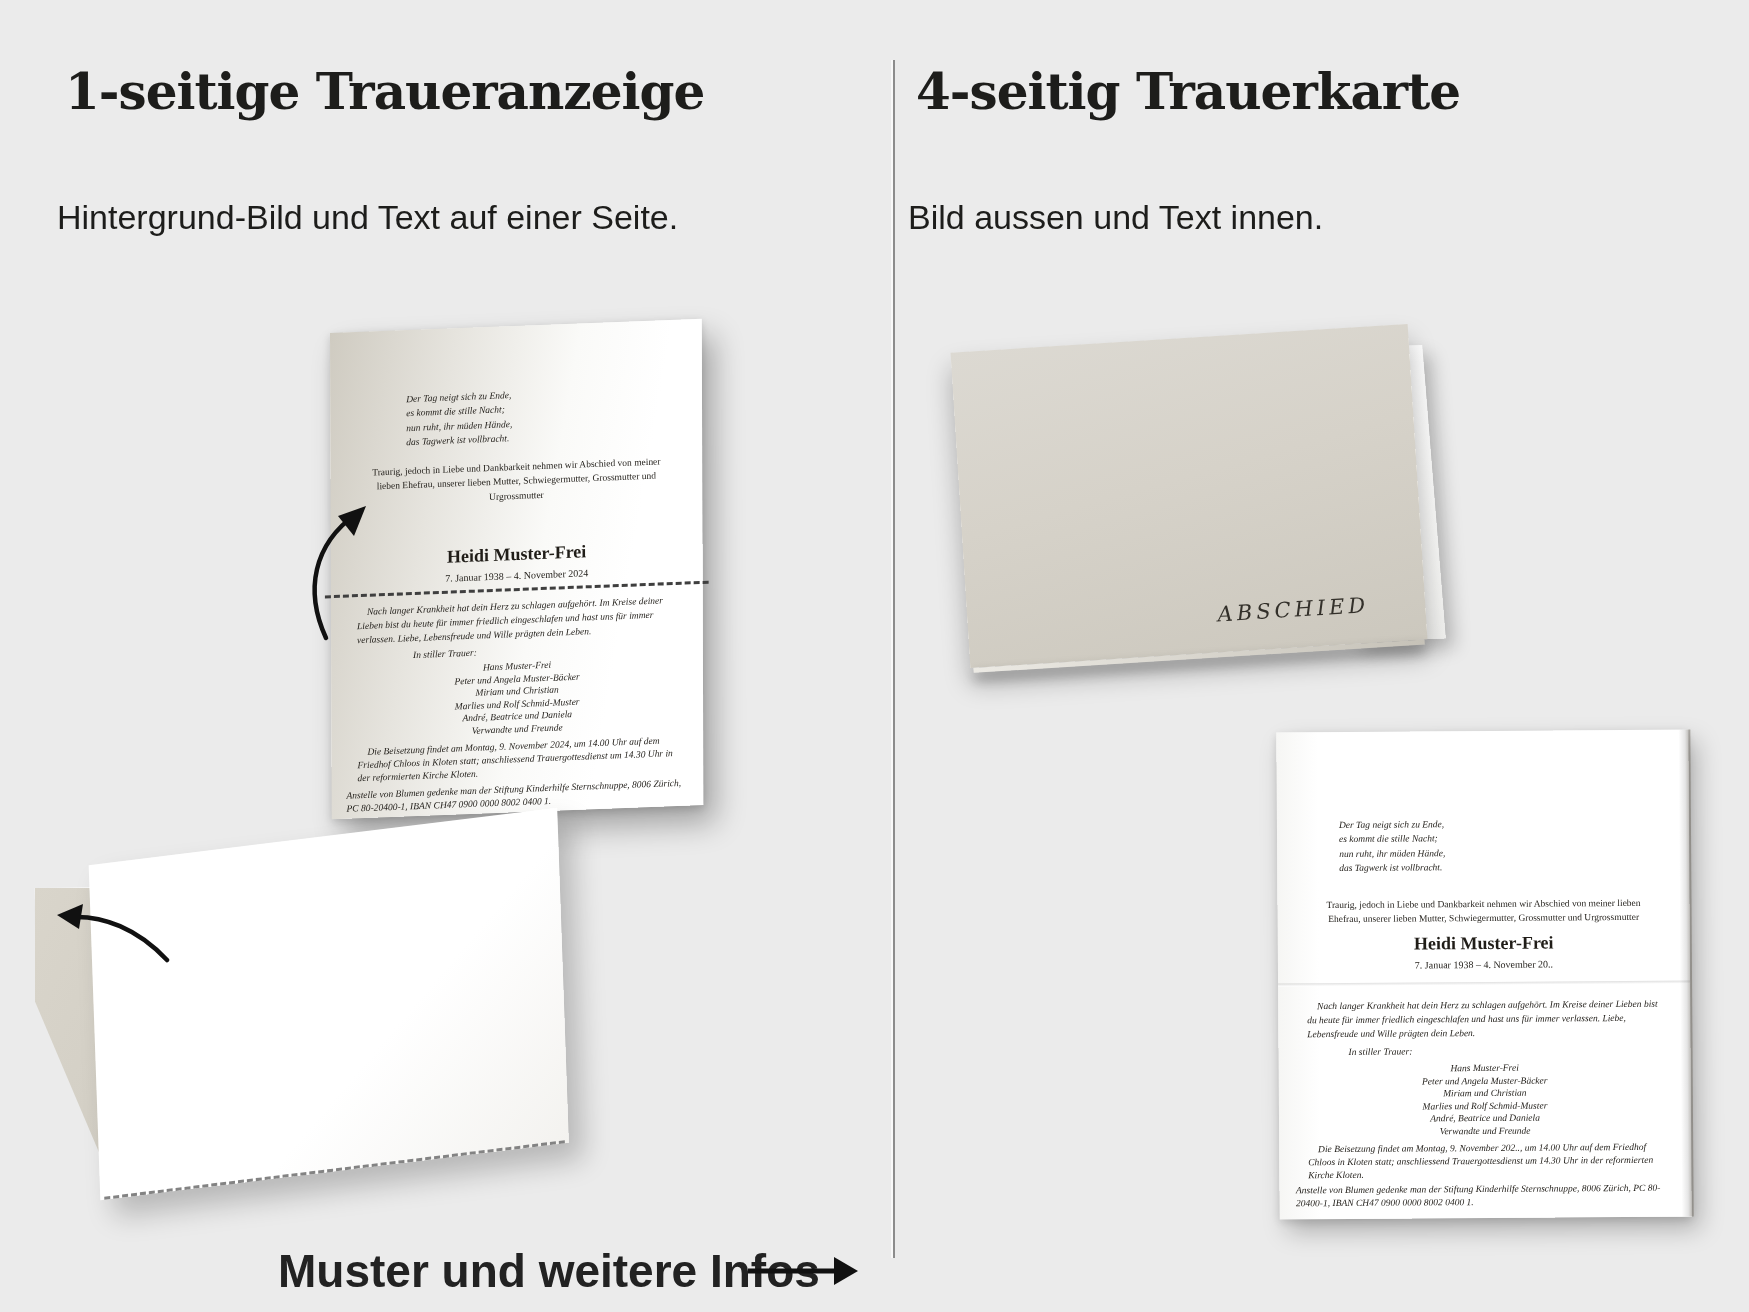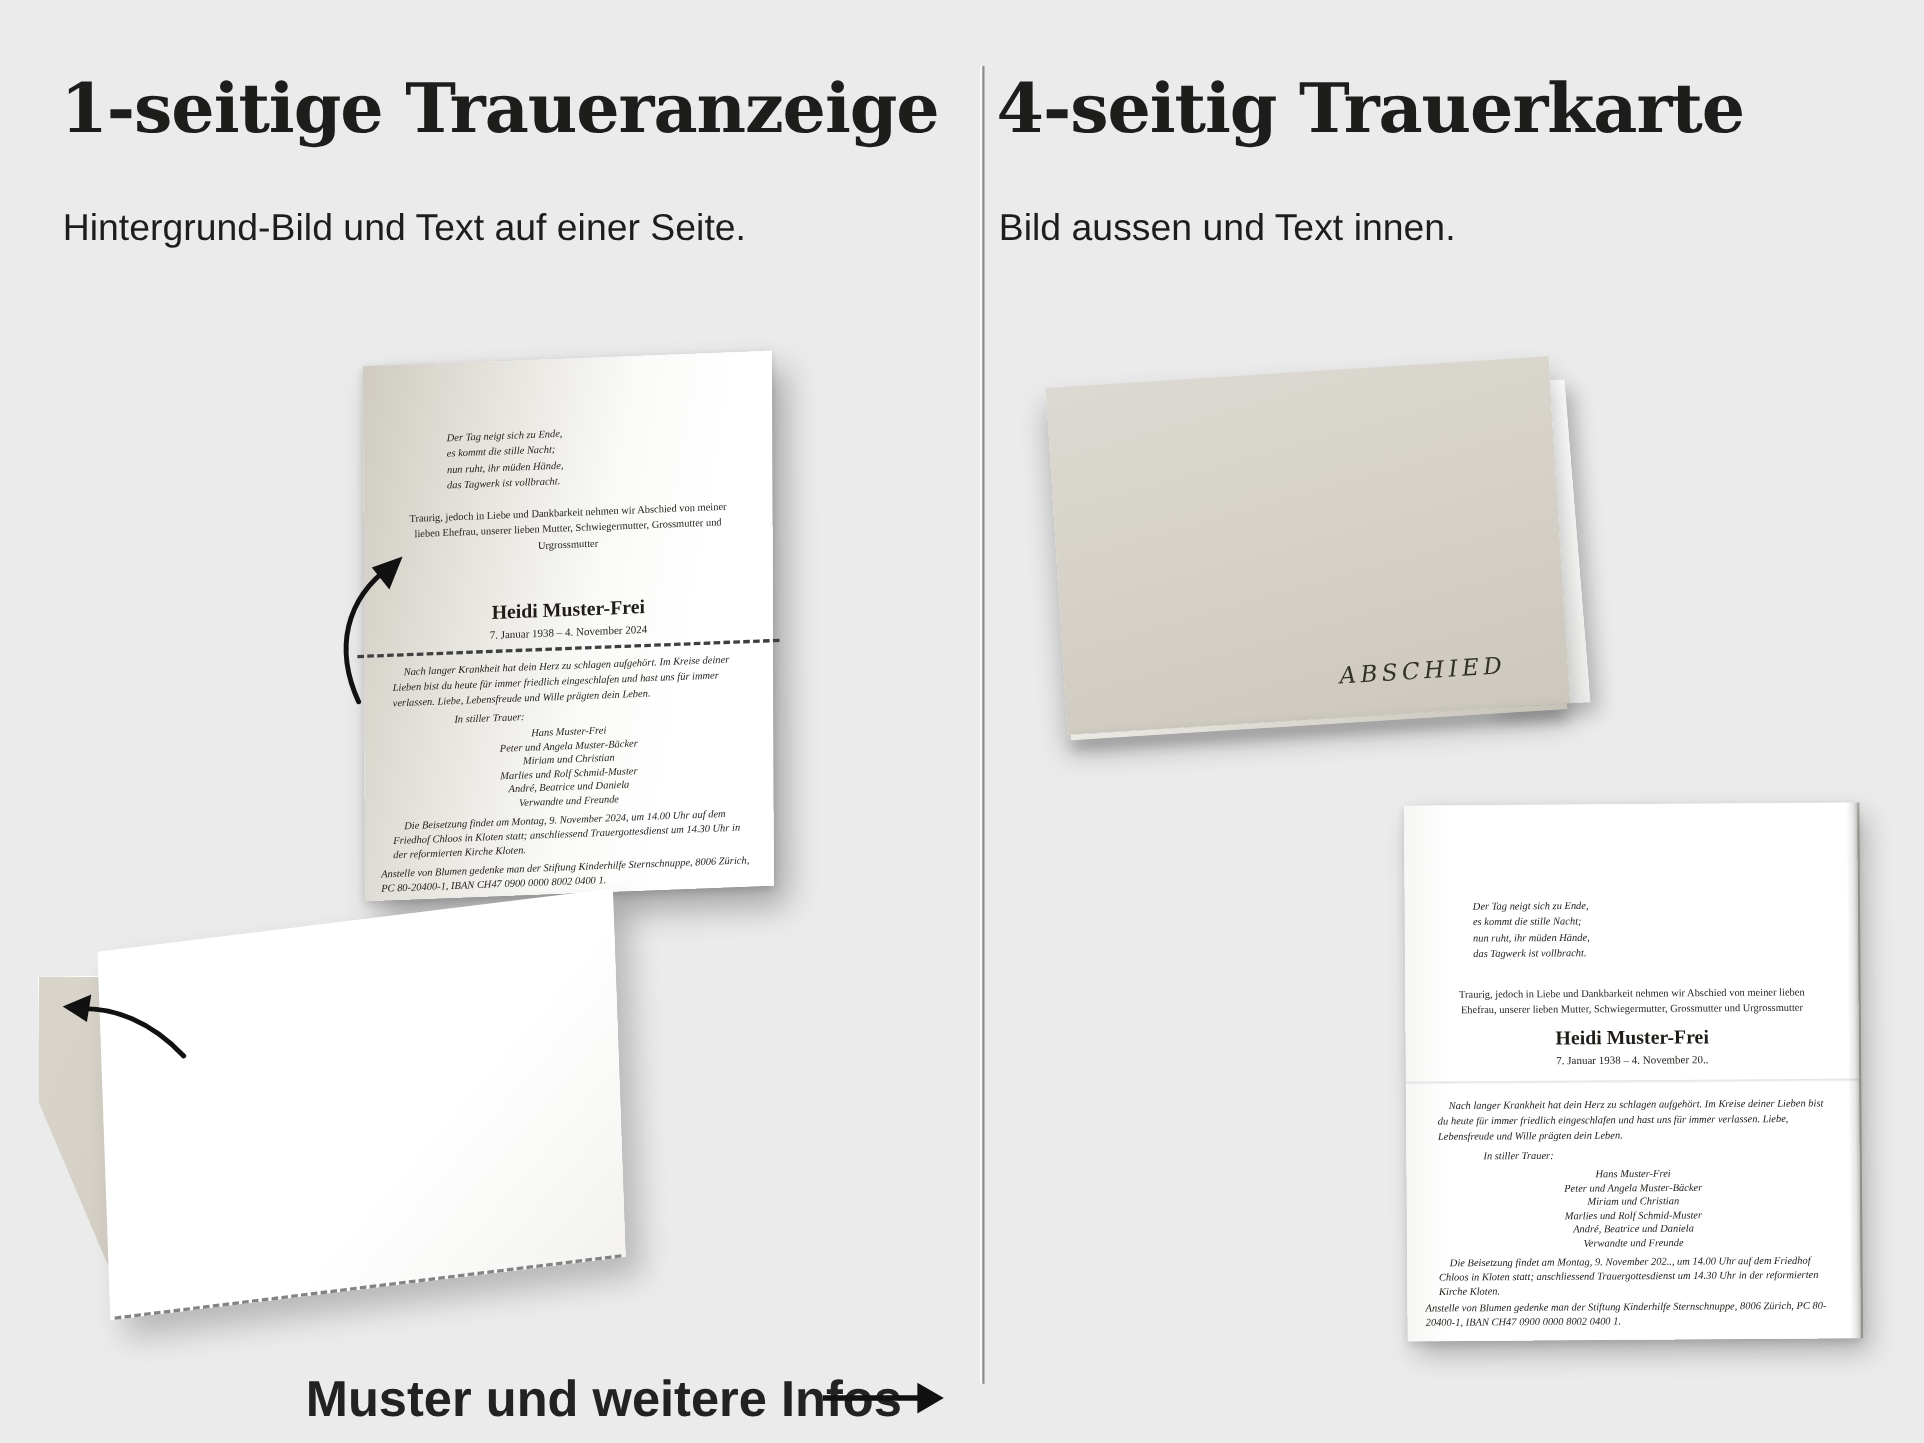--- a/index.html
+++ b/index.html
@@ -13,27 +13,28 @@
   html,body{width:1749px;height:1312px;}
   body{
     position:relative;
     background:var(--background);
     font-family:"Liberation Sans", sans-serif;
     overflow:hidden;
   }
   .heading{
     position:absolute;top:62px;
     font-family:"DejaVu Serif", serif;font-weight:700;
-    font-size:62px;letter-spacing:-1px;color:var(--heading);
+    font-size:50px;letter-spacing:-1px;color:var(--heading);
     white-space:nowrap;
+    margin-left:10px;
   }
   #h-left{left:55px;}
   #h-right{left:906px;text-align:right;}
   .subheading{
-    position:absolute;top:188px;font-size:34px;color:var(--heading);
+    position:absolute;top:198px;font-size:34px;color:var(--heading);
     white-space:nowrap;
   }
   #s-left{left:57px;}
   #s-right{left:908px;}
   .divider{
     position:absolute;left:893px;top:60px;width:2px;height:1198px;
     background:var(--divider);
     box-shadow:-2px 0 0 rgba(255,255,255,0.7);
   }
 

